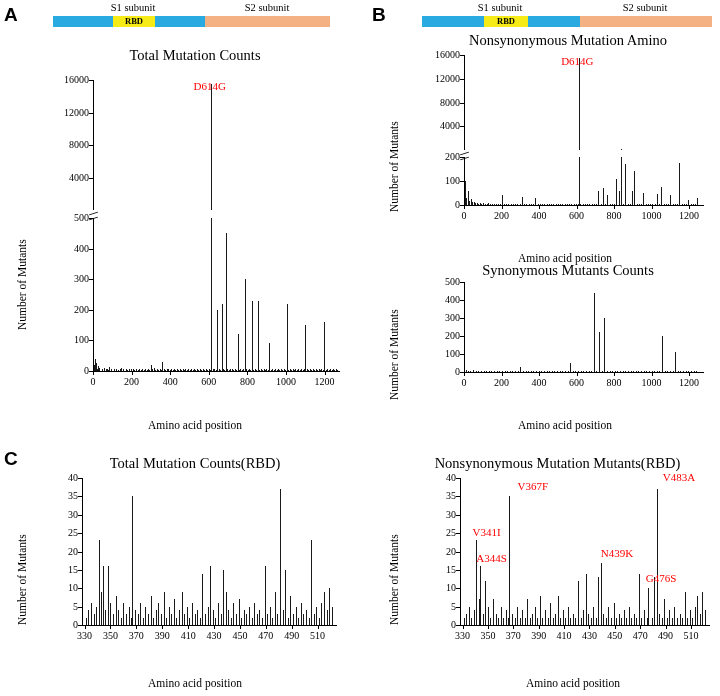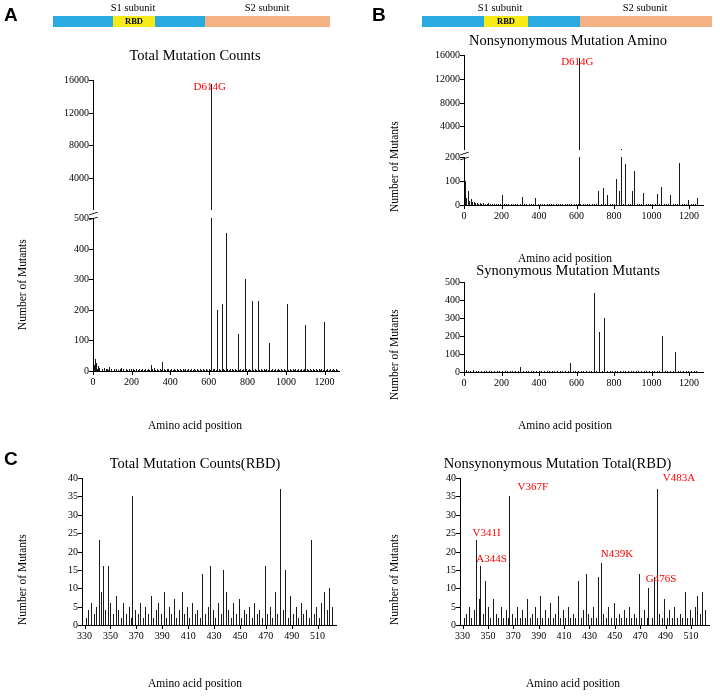--- a/index.html
+++ b/index.html
@@ -406,21 +406,21 @@
     <div class="tick-y" style="left:4px;top:41.5px;width:32px;">8000</div>
     <div class="axis-line" style="left:36px;top:23.75px;width:4px;height:1px;"></div>
     <div class="tick-y" style="left:4px;top:17.75px;width:32px;">12000</div>
     <div class="axis-line" style="left:36px;top:0px;width:4px;height:1px;"></div>
     <div class="tick-y" style="left:4px;top:-6px;width:32px;">16000</div>
     <div class="axis-line" style="left:36px;top:98px;width:9px;height:1px;transform:rotate(-18deg);"></div>
     <div class="axis-line" style="left:36px;top:103px;width:9px;height:1px;transform:rotate(-18deg);"></div>
     <div class="annot" style="left:137.125px;top:0px;">D614G</div>
   </div>
 
-<div class="chart-title" style="left:420px;top:262px;width:296px;">Synonymous Mutation Mutants</div>
+<div class="chart-title" style="left:420px;top:262px;width:296px;">Synonymous Mutants Counts</div>
 <div class="ylabel" style="left:388px;top:400px;">Number of Mutants</div>
 <div class="axis-label" style="left:440px;top:419px;width:250px;">Amino acid position</div>
 <div class="plot" id="plotB2" style="left:424px;top:282px;width:280px;height:120px;">
     <div class="axis-line" style="left:40px;top:90px;width:240px;height:1px;"></div>
     <div class="axis-line" style="left:40px;top:0px;width:1px;height:90px;"></div>
     <div class="bar" style="left:41.5px;top:87.84px;height:2.16px;"></div>
     <div class="bar" style="left:43.75px;top:88.56px;height:1.44px;"></div>
     <div class="bar" style="left:46.375px;top:89px;height:1px;"></div>
     <div class="bar" style="left:49px;top:88.2px;height:1.8px;"></div>
     <div class="bar" style="left:51.625px;top:89px;height:1px;"></div>
@@ -674,21 +674,21 @@
     <div class="axis-line" style="left:26px;top:55.125px;width:4px;height:1px;"></div>
     <div class="tick-y" style="left:-4px;top:49.125px;width:30px;">25</div>
     <div class="axis-line" style="left:26px;top:36.75px;width:4px;height:1px;"></div>
     <div class="tick-y" style="left:-4px;top:30.75px;width:30px;">30</div>
     <div class="axis-line" style="left:26px;top:18.375px;width:4px;height:1px;"></div>
     <div class="tick-y" style="left:-4px;top:12.375px;width:30px;">35</div>
     <div class="axis-line" style="left:26px;top:0px;width:4px;height:1px;"></div>
     <div class="tick-y" style="left:-4px;top:-6px;width:30px;">40</div>
   </div>
 
-<div class="chart-title" style="left:400px;top:455px;width:315px;">Nonsynonymous Mutation Total(RBD)</div>
+<div class="chart-title" style="left:400px;top:455px;width:315px;">Nonsynonymous Mutation Mutants(RBD)</div>
 <div class="ylabel" style="left:388px;top:625px;">Number of Mutants</div>
 <div class="axis-label" style="left:448px;top:677px;width:250px;">Amino acid position</div>
 <div class="plot" id="plotC2" style="left:430px;top:478px;width:280px;height:175px;">
     <div class="axis-line" style="left:30px;top:147px;width:250px;height:1px;"></div>
     <div class="axis-line" style="left:30px;top:0px;width:1px;height:147px;"></div>
     <div class="bar" style="left:33.807106598984774px;top:139.65px;height:7.3500000000000005px;"></div>
     <div class="bar" style="left:36.34517766497462px;top:135.975px;height:11.025px;"></div>
     <div class="bar" style="left:38.88324873096447px;top:128.625px;height:18.375px;"></div>
     <div class="bar" style="left:41.421319796954315px;top:139.65px;height:7.3500000000000005px;"></div>
     <div class="bar" style="left:43.95939086294416px;top:132.3px;height:14.700000000000001px;"></div>

